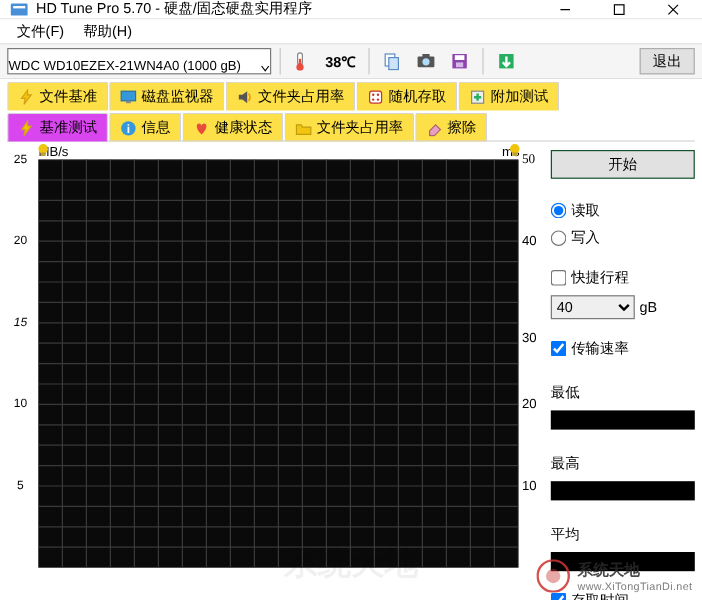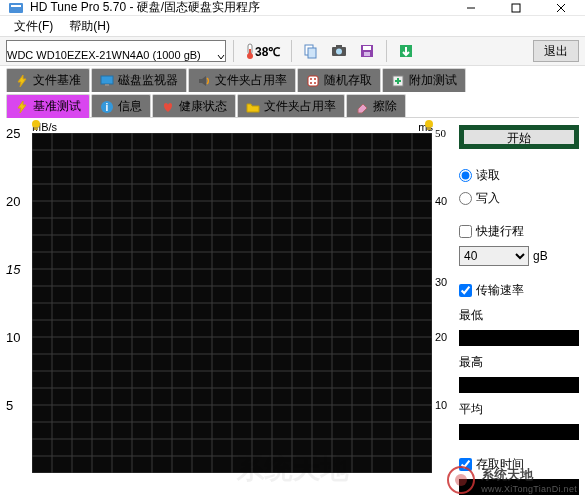--- a/index.html
+++ b/index.html
@@ -10,49 +10,49 @@
 .titlebar .title { flex: 1; font-size: 12px; color: #000; }
 .titlebar .winbtn { width: 45px; height: 28px; display: flex; align-items: center; justify-content: center; cursor: pointer; }
 
 .menubar { height: 20px; display: flex; align-items: center; padding: 0 6px; font-size: 12px; }
 .menubar .mitem { padding: 2px 8px; cursor: pointer; }
 
 .toolbar { height: 30px; display: flex; align-items: center; padding: 2px 6px; gap: 4px; border-top: 1px solid #e0e0e0; border-bottom: 1px solid #e0e0e0; background: #f5f5f5; }
 .drive-select { width: 220px; height: 22px; border: 1px solid #7a7a7a; background: #fff; display: flex; align-items: flex-end; padding: 0 0; font-size: 11px; }
 .drive-select .dd { margin-left: auto; }
 .tb-sep { width: 1px; height: 22px; background: #c8c8c8; margin: 0 3px; }
-.temp { display: flex; align-items: center; gap: 0; padding: 0 4px; }
+.temp { display: flex; align-items: center; gap: 16px; padding: 0 4px; }
 .temp .therm { width: 10px; height: 16px; }
 .tb-btn { width: 24px; height: 24px; display: flex; align-items: center; justify-content: center; border: 1px solid transparent; cursor: pointer; }
 .exit-btn { margin-left: auto; height: 22px; padding: 0 10px; border: 1px solid #adadad; background: #e1e1e1; cursor: pointer; font-size: 12px; }
 
 .tabs-row { display: flex; padding: 2px 6px 0 6px; background: #fff; }
-.tab { display: flex; align-items: center; gap: 4px; padding: 3px 8px; border: 1px solid #d4d4d4; border-bottom: none; background: #737373; margin-right: 1px; cursor: pointer; font-size: 12px; white-space: nowrap; border-radius: 2px 2px 0 0; }
+.tab { display: flex; align-items: center; gap: 4px; padding: 3px 8px; border: 1px solid #d4d4d4; border-bottom: none; background: #fde047; margin-right: 1px; cursor: pointer; font-size: 12px; white-space: nowrap; border-radius: 2px 2px 0 0; }
 .tab.active { background: #d946ef; position: relative; z-index: 2; }
 .tab .ticon { width: 14px; height: 14px; flex-shrink: 0; }
 .tabs-underline { height: 1px; background: #d4d4d4; margin: 0 6px; position: relative; top: -1px; z-index: 1; }
 
 .main { display: flex; padding: 4px 6px 6px 6px; gap: 8px; }
 .chart-wrap { position: relative; width: 445px; height: 355px; }
-.chart-wrap .ylabel { position: absolute; left: 0; font-size: 13px; text-align: left; width: 22px; transform: translateY(-50%); }
+.chart-wrap .ylabel { position: absolute; left: 0; font-size: 10px; text-align: center; width: 22px; transform: translateY(-50%); }
 .chart-wrap .yunit { position: absolute; left: 26px; top: -2px; font-size: 11px; }
 .chart-wrap .msunit { position: absolute; right: 18px; top: -2px; font-size: 11px; }
 .chart-wrap .rlabel { position: absolute; right: 0; font-size: 11px; transform: translateY(-50%); width: 16px; text-align: left; }
 .plot { position: absolute; left: 26px; top: 10px; width: 400px; height: 340px; background: #0a0a0a; }
 .plot-grid { position: absolute; inset: 0; }
 .plot-grid line { stroke: #3a3a3a; stroke-width: 1; }
 .bulb { position: absolute; width: 12px; height: 12px; }
 
 .side { flex: 1; display: flex; flex-direction: column; gap: 6px; padding-top: 2px; }
-.start-btn { height: 24px; border: 5px solid #14532d; background: #e1e1e1; cursor: pointer; font-size: 12px; }
+.start-btn { height: 24px; border: 1px solid #14532d; background: #e1e1e1; cursor: pointer; font-size: 12px; }
 .radio-row, .check-row { display: flex; align-items: center; gap: 4px; font-size: 12px; }
 .radio-row input, .check-row input { margin: 0; }
 .size-row { display: flex; align-items: center; gap: 4px; }
 .size-row select { width: 70px; height: 20px; border: 1px solid #7a7a7a; font-size: 12px; }
-.group-label { font-size: 12px; margin-top: 2px; }
+.group-label { font-size: 12px; margin-top: 14px; }
 .blackbar { height: 16px; background: #000; }
 
 .watermark { position: absolute; right: 8px; bottom: 6px; display: flex; align-items: center; gap: 6px; opacity: 0.85; }
 .watermark .wlogo { width: 28px; height: 28px; }
 .watermark .wtext { font-size: 13px; font-weight: bold; color: #2a2a2a; }
 .watermark .wurl { font-size: 9px; color: #666; letter-spacing: 0.3px; }
 .faint { position: absolute; bottom: 12px; left: 0; right: 0; text-align: center; font-size: 28px; color: rgba(0,0,0,0.06); pointer-events:none; font-weight: bold; }
 </style>
 </head>
 <body>

